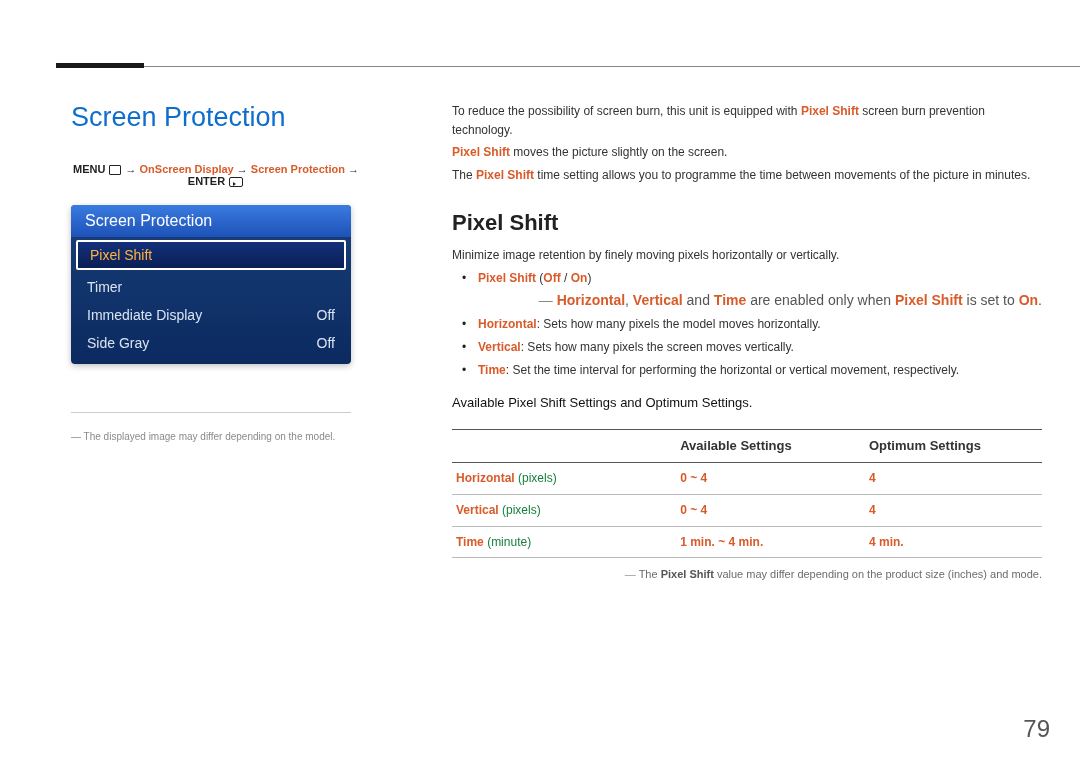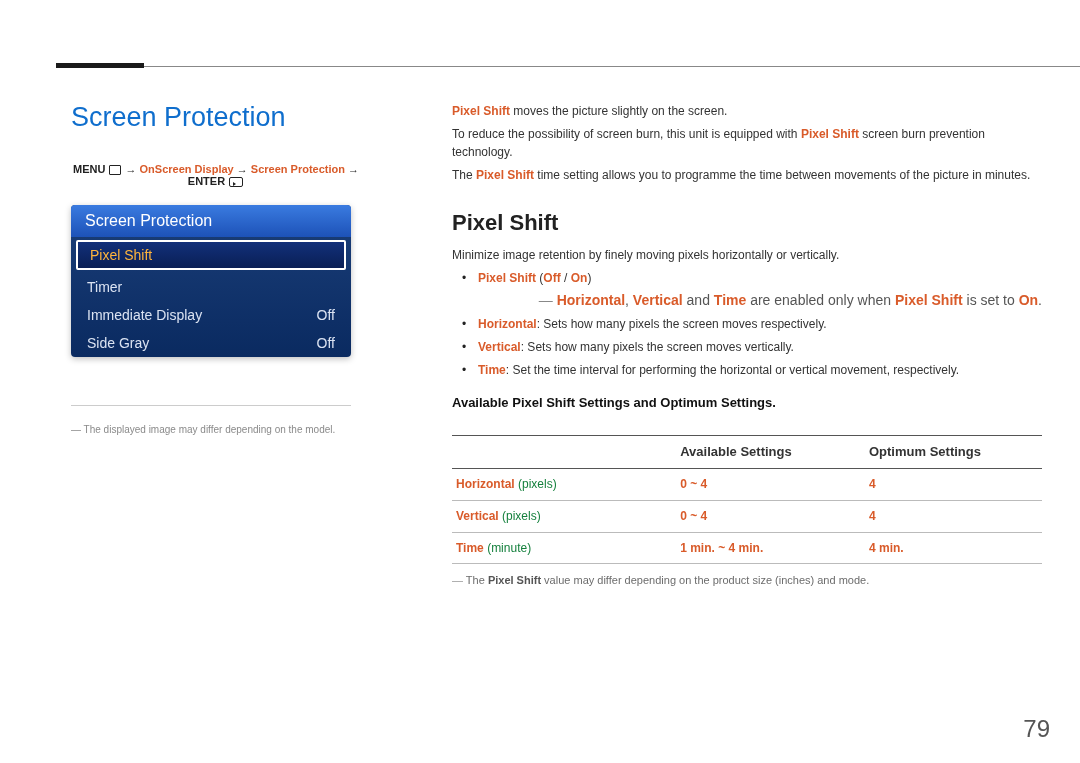--- a/index.html
+++ b/index.html
@@ -156,24 +156,24 @@
     margin: 2px 0 4px 0;
     font-size: 14px;
     color: #555;
     text-align: right;
   }
   .bullets .sub::before {
     content: "― ";
     color: #888;
   }
   .table-title {
-    font-weight: bold;
+    font-weight: normal;
     font-size: 13px;
     margin-top: 14px;
-    margin-bottom: 22px;
+    margin-bottom: 16px;
     color: #111;
   }
   table.settings {
     width: 100%;
     border-collapse: collapse;
     font-size: 12px;
     margin-top: 16px;
   }
   table.settings th {
     font-weight: bold;
@@ -189,21 +189,21 @@
     border-bottom: 1px solid #bbb;
     padding: 6px 4px;
   }
   table.settings .cell-label { color: #d95b2a; font-weight: bold; }
   table.settings .cell-extra { color: #15803d; font-weight: normal; }
   .notes {
     margin-top: 8px;
     font-size: 11px;
     color: #6c6c6c;
   }
-  .notes .note-line { margin-bottom: 4px; }
+  .notes .note-line { margin-bottom: 4px; text-align: right; }
   .notes .note-line::before { content: "― "; color: #999; }
   .notes b { color: #555; }
   .page-num {
     position: absolute;
     right: 30px;
     bottom: 20px;
     font-size: 24px;
     color: #555;
   }
 </style>
@@ -235,53 +235,53 @@
       <span></span>
     </div>
     <div class="panel-row">
       <span>Timer</span>
       <span></span>
     </div>
     <div class="panel-row">
       <span>Immediate Display</span>
       <span>Off</span>
     </div>
-    <div class="panel-row" style="padding-bottom:6px;">
+    <div class="panel-row" style="padding-bottom:13px;">
       <span>Side Gray</span>
       <span>Off</span>
     </div>
   </div>
 
   <hr class="left-divider">
   <div class="footnote-left">The displayed image may differ depending on the model.</div>
 </div>
 
 <div class="right-col">
   <p class="body-p">
-    <span class="hl-orange">Pixel Shift</span><span> moves the picture slightly on the screen.</span>
+    <span>To reduce the possibility of screen burn, this unit is equipped with </span><span class="hl-orange">Pixel Shift</span><span> screen burn prevention technology.</span>
   </p>
   <p class="body-p">
-    <span>To reduce the possibility of screen burn, this unit is equipped with </span><span class="hl-orange">Pixel Shift</span><span> screen burn prevention technology.</span>
+    <span class="hl-orange">Pixel Shift</span><span> moves the picture slightly on the screen.</span>
   </p>
   <p class="body-p">
     <span>The </span><span class="hl-orange">Pixel Shift</span><span> time setting allows you to programme the time between movements of the picture in minutes.</span>
   </p>
 
   <div class="sub-heading">Pixel Shift</div>
   <p class="body-p">Minimize image retention by finely moving pixels horizontally or vertically.</p>
 
   <ul class="bullets">
     <li>
       <span class="hl-orange">Pixel Shift</span><span> (</span><span class="hl-orange">Off</span><span> / </span><span class="hl-orange">On</span><span>)</span>
       <div class="sub">
         <span class="hl-orange">Horizontal</span><span>, </span><span class="hl-orange">Vertical</span><span> and </span><span class="hl-orange">Time</span><span> are enabled only when </span><span class="hl-orange">Pixel Shift</span><span> is set to </span><span class="hl-orange">On</span><span>.</span>
       </div>
     </li>
     <li>
-      <span class="hl-orange">Horizontal</span><span>: Sets how many pixels the screen moves respectively.</span>
+      <span class="hl-orange">Horizontal</span><span>: Sets how many pixels the model moves horizontally.</span>
     </li>
     <li>
       <span class="hl-orange">Vertical</span><span>: Sets how many pixels the screen moves vertically.</span>
     </li>
     <li>
       <span class="hl-orange">Time</span><span>: Set the time interval for performing the horizontal or vertical movement, respectively.</span>
     </li>
   </ul>
 
   <div class="table-title">Available Pixel Shift Settings and Optimum Settings.</div>

